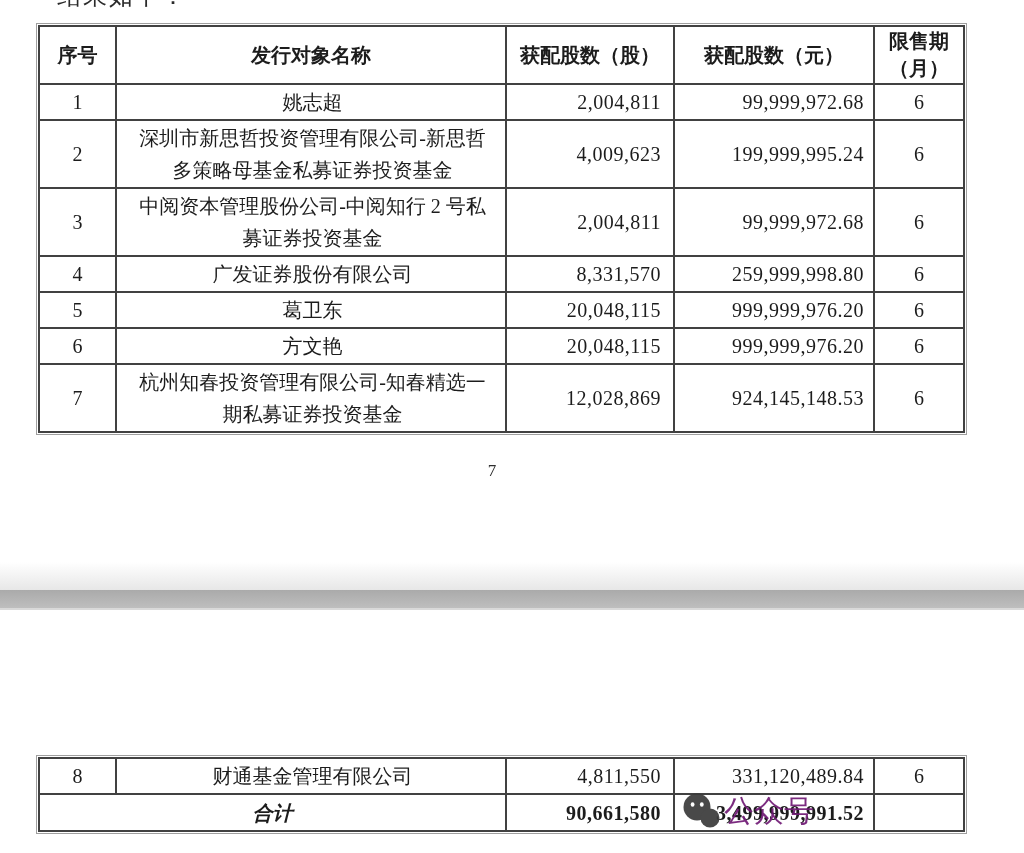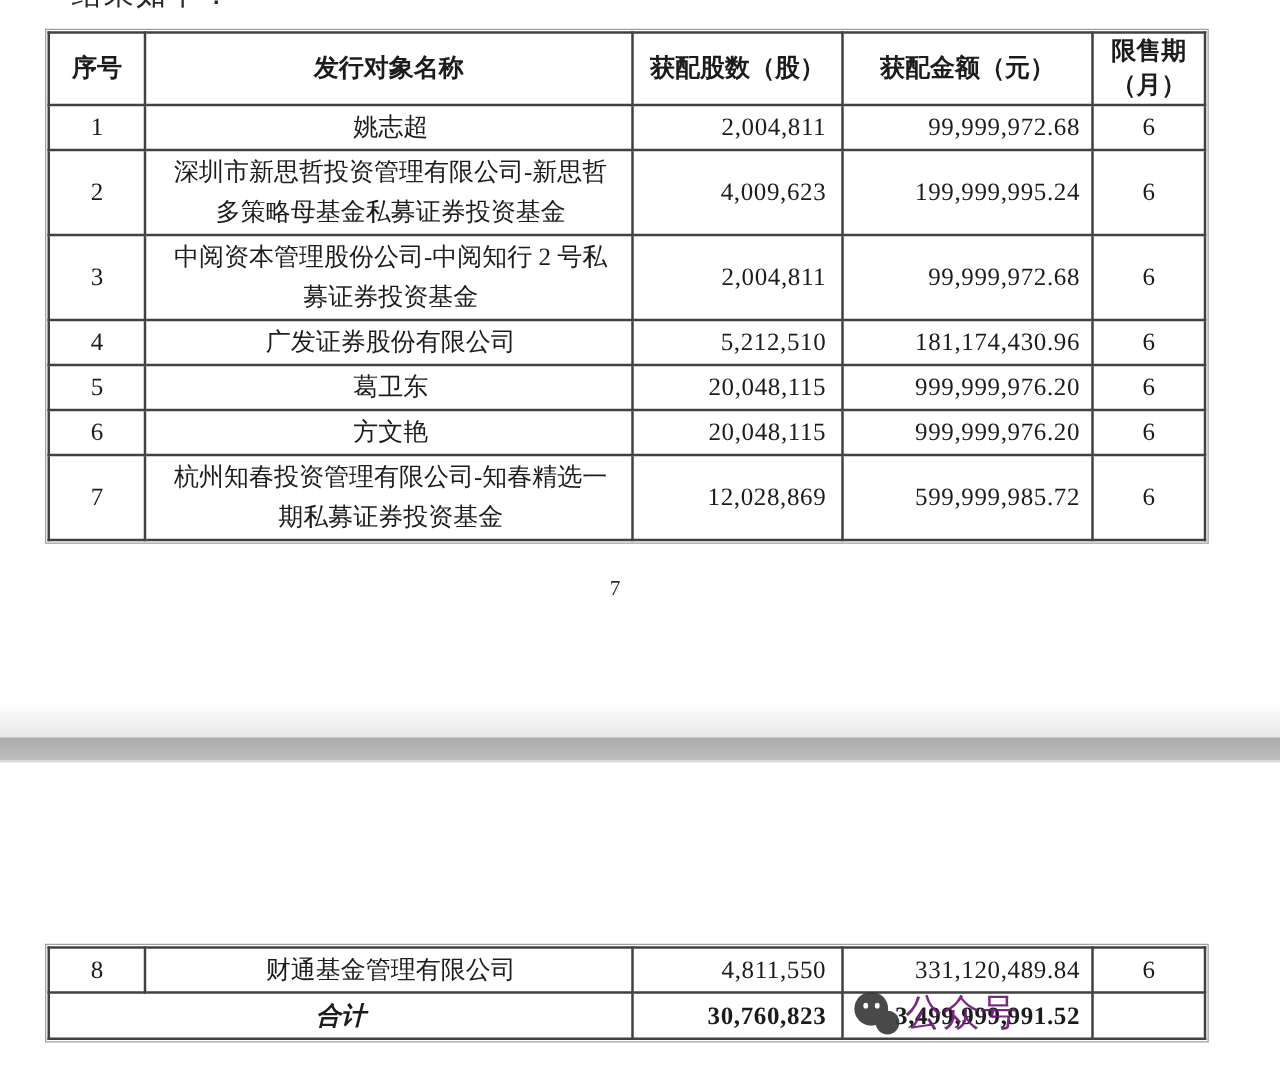--- a/index.html
+++ b/index.html
@@ -93,21 +93,21 @@
         <col style="width:390px">
         <col style="width:168px">
         <col style="width:200px">
         <col style="width:90px">
     </colgroup>
     <thead>
       <tr>
         <th>序号</th>
         <th>发行对象名称</th>
         <th>获配股数（股）</th>
-        <th>获配金额（元）</th>
+        <th>获配股数（元）</th>
         <th>限售期（月）</th>
       </tr>
     </thead>
     <tbody id="tbody1">
   <tr>
     <td class="c-no">1</td>
     <td class="c-name">姚志超</td>
     <td class="c-shares">2,004,811</td>
     <td class="c-amount">99,999,972.68</td>
     <td class="c-lockup">6</td>
@@ -125,22 +125,22 @@
     <td class="c-no">3</td>
     <td class="c-name">中阅资本管理股份公司-中阅知行 2 号私募证券投资基金</td>
     <td class="c-shares">2,004,811</td>
     <td class="c-amount">99,999,972.68</td>
     <td class="c-lockup">6</td>
   </tr>
 
   <tr>
     <td class="c-no">4</td>
     <td class="c-name">广发证券股份有限公司</td>
-    <td class="c-shares">5,212,510</td>
-    <td class="c-amount">181,174,430.96</td>
+    <td class="c-shares">8,331,570</td>
+    <td class="c-amount">259,999,998.80</td>
     <td class="c-lockup">6</td>
   </tr>
 
   <tr>
     <td class="c-no">5</td>
     <td class="c-name">葛卫东</td>
     <td class="c-shares">20,048,115</td>
     <td class="c-amount">999,999,976.20</td>
     <td class="c-lockup">6</td>
   </tr>
@@ -150,21 +150,21 @@
     <td class="c-name">方文艳</td>
     <td class="c-shares">20,048,115</td>
     <td class="c-amount">999,999,976.20</td>
     <td class="c-lockup">6</td>
   </tr>
 
   <tr>
     <td class="c-no">7</td>
     <td class="c-name">杭州知春投资管理有限公司-知春精选一期私募证券投资基金</td>
     <td class="c-shares">12,028,869</td>
-    <td class="c-amount">599,999,985.72</td>
+    <td class="c-amount">924,145,148.53</td>
     <td class="c-lockup">6</td>
   </tr>
 </tbody>
   </table>
 </div>
 
 <div class="page-number">7</div>
 
 <div class="page-gap">
   <div class="gap-fade"></div>
@@ -185,21 +185,21 @@
     <td class="c-no">8</td>
     <td class="c-name">财通基金管理有限公司</td>
     <td class="c-shares">4,811,550</td>
     <td class="c-amount">331,120,489.84</td>
     <td class="c-lockup">6</td>
   </tr>
 </tbody>
     <tbody>
       <tr class="total-row">
         <td colspan="2" class="c-total-label">合计</td>
-        <td class="c-shares">30,760,823</td>
+        <td class="c-shares">90,661,580</td>
         <td class="c-amount">3,499,999,991.52</td>
         <td class="c-lockup"></td>
       </tr>
     </tbody>
   </table>
 </div>
 
 <div class="watermark">
   <span class="wm-icon">
     <svg width="37" height="36" viewBox="0 0 37 36">

